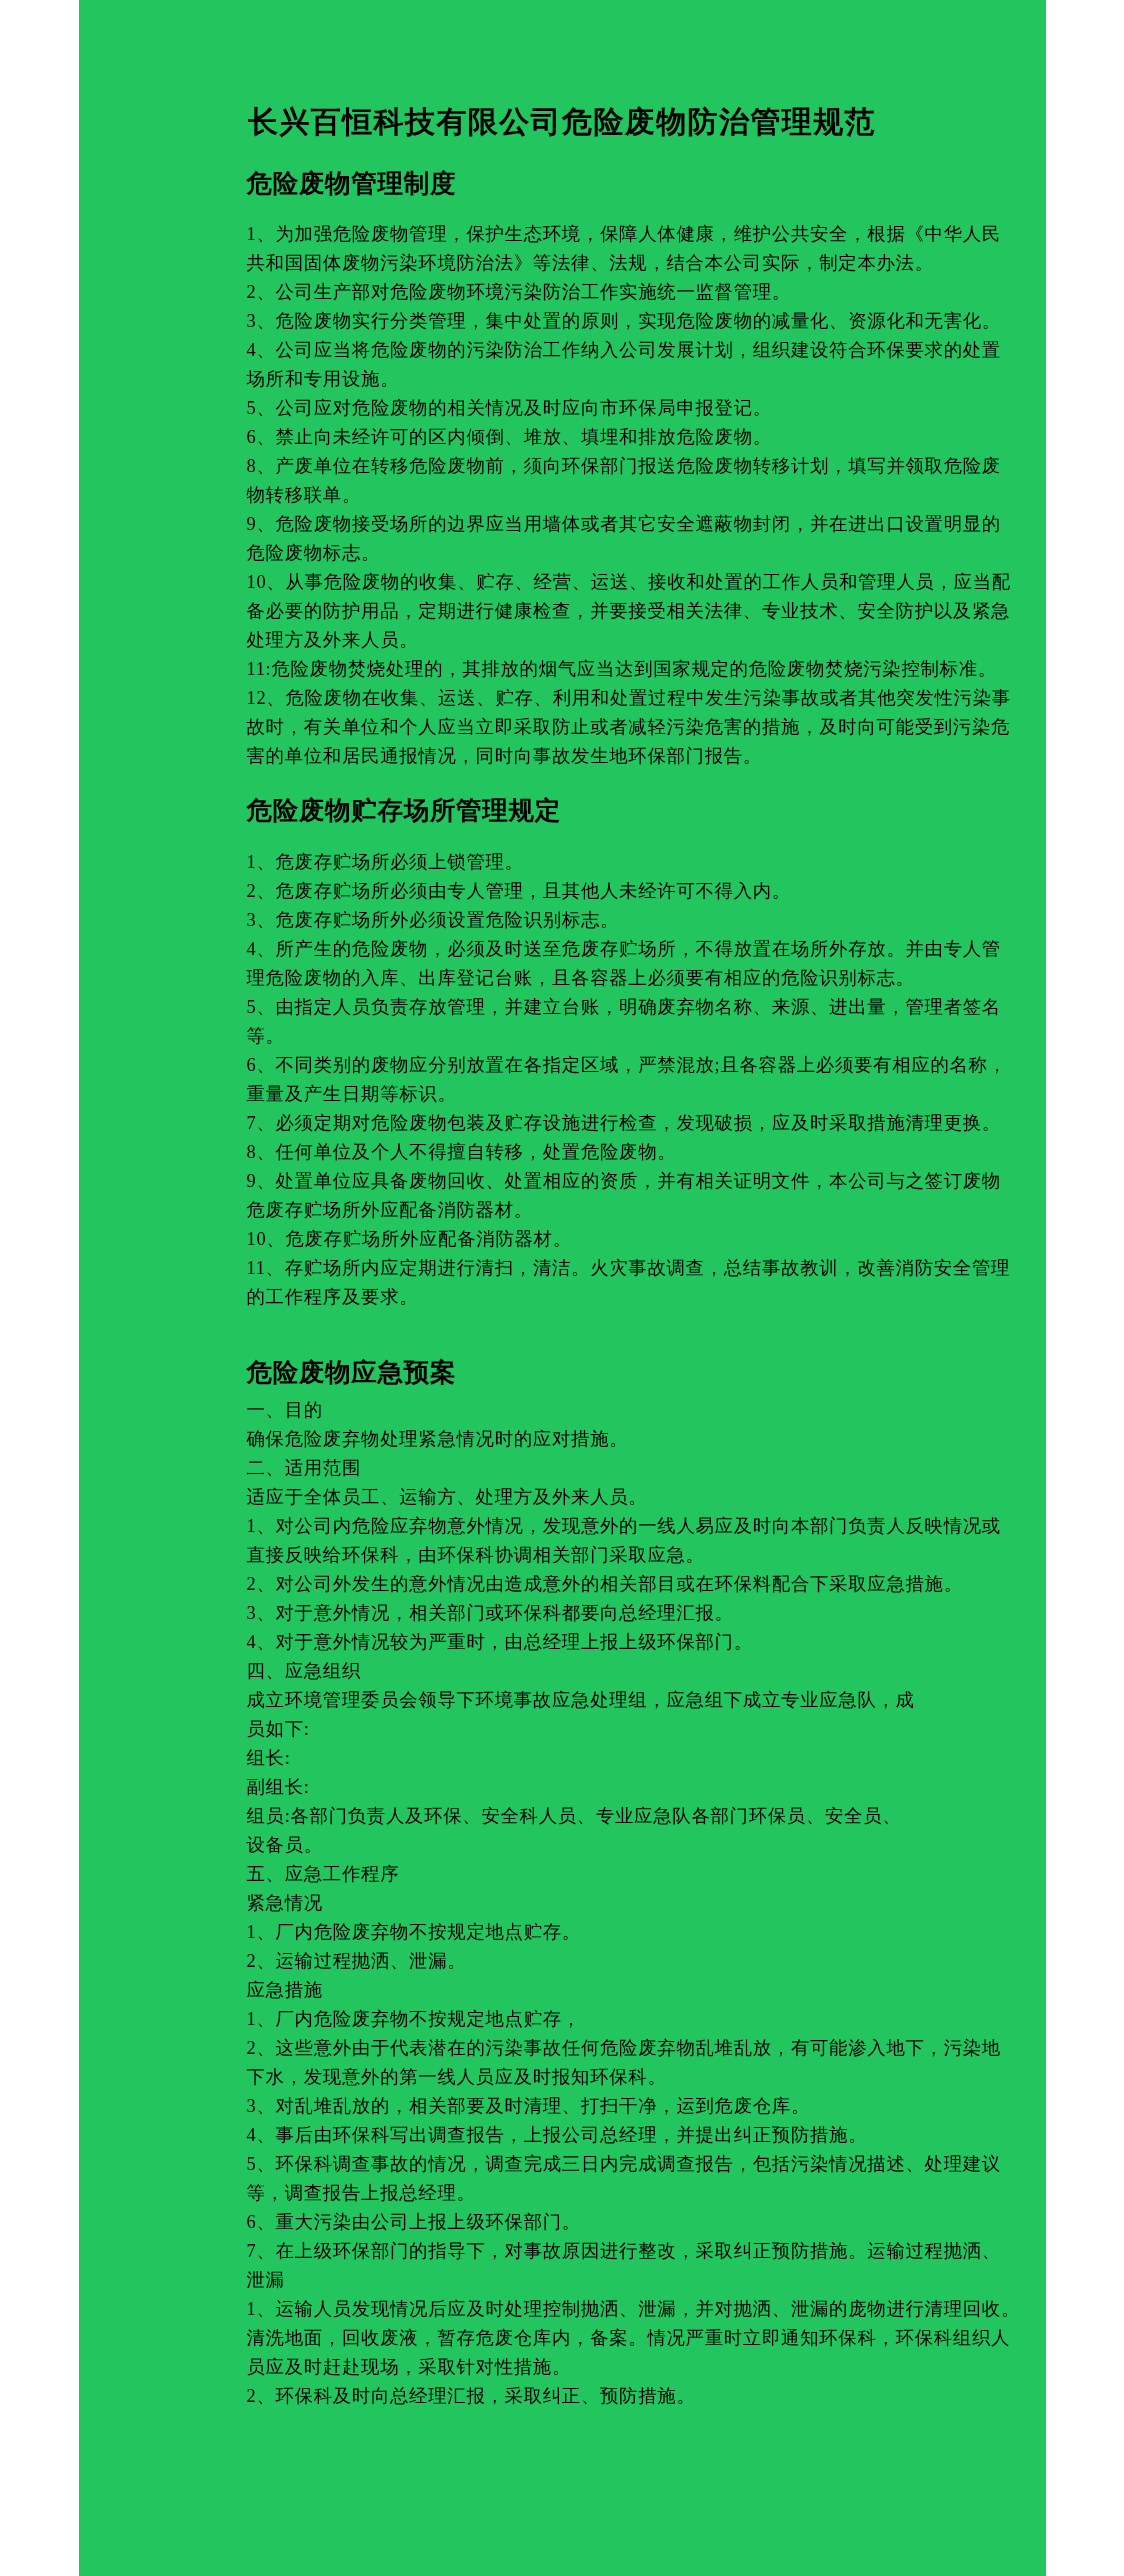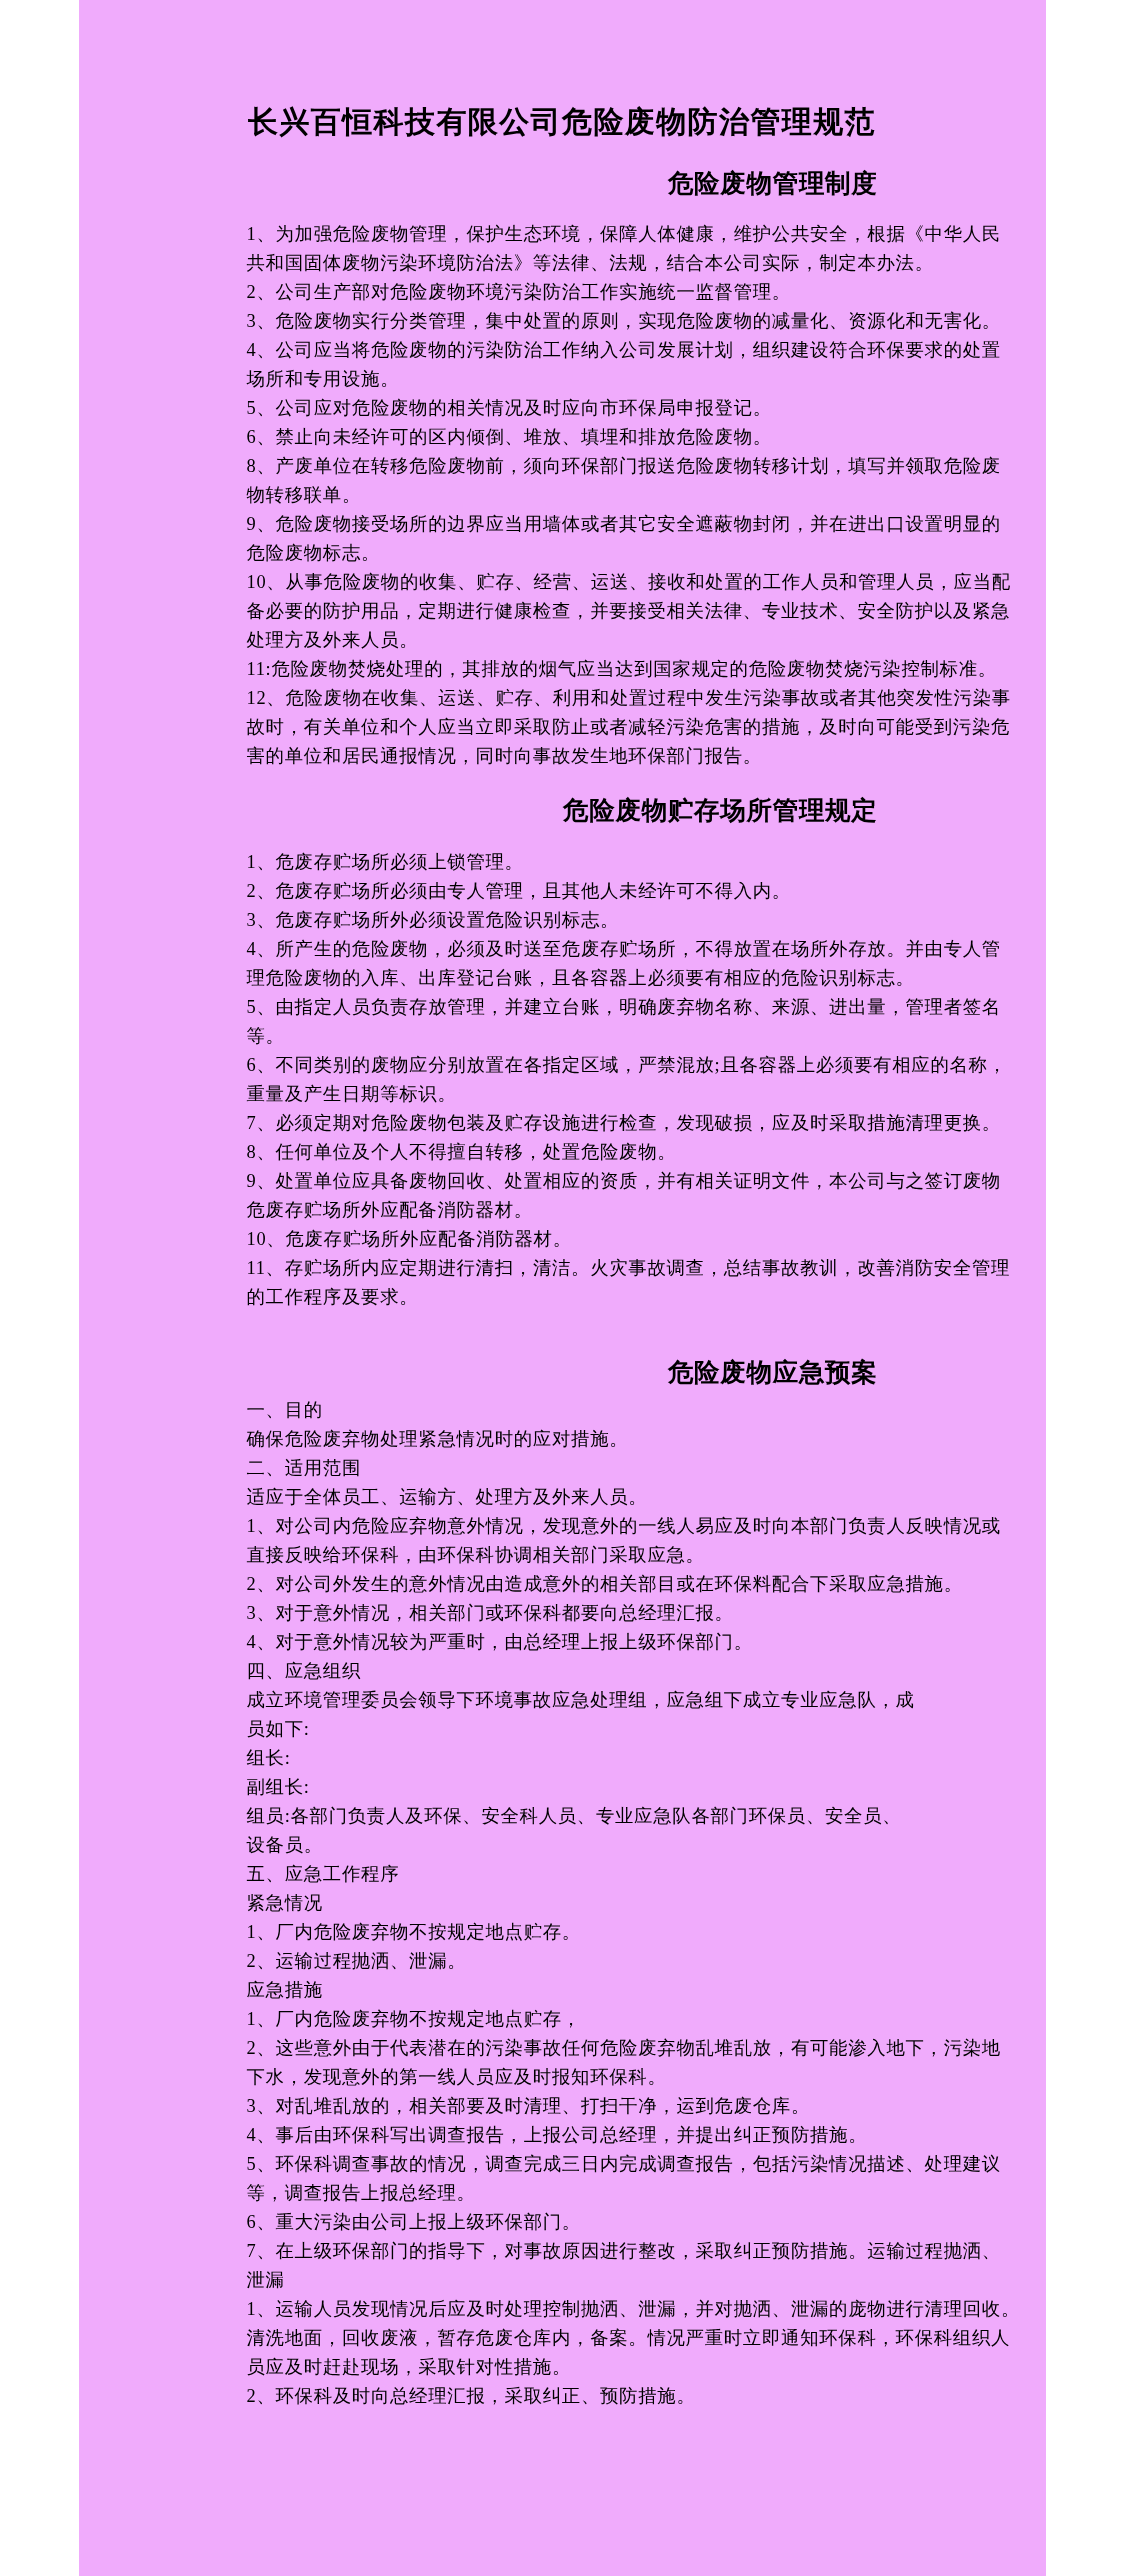--- a/index.html
+++ b/index.html
@@ -5,42 +5,41 @@
   html, body {
     margin: 0;
     padding: 0;
     background: #ffffff;
   }
   .page {
     position: relative;
     width: 967px;
     height: 2576px;
     margin: 0 auto;
-    background: #f0abfc;
+    background: #22c55e;
     color: #000000;
     box-sizing: border-box;
     padding: 103px 168px 0 168px;
     font-family: "Liberation Serif", "DejaVu Serif", serif;
     overflow: hidden;
   }
   .doc-title {
     font-size: 30px;
     font-weight: 700;
     text-align: center;
     line-height: 1.25;
     letter-spacing: 1.4px;
     margin: 0 0 27px 0;
   }
   .section-heading {
     font-size: 25.5px;
     font-weight: 700;
     line-height: 1.25;
     letter-spacing: 0.7px;
     margin: 24px 0 21px 0;
-    text-align: right;
   }
   .section-heading.space-large {
     margin-top: 45px;
     margin-bottom: 7px;
   }
   .text-line {
     font-size: 18.4px;
     line-height: 29px;
     letter-spacing: 0.7px;
     margin: 0;

